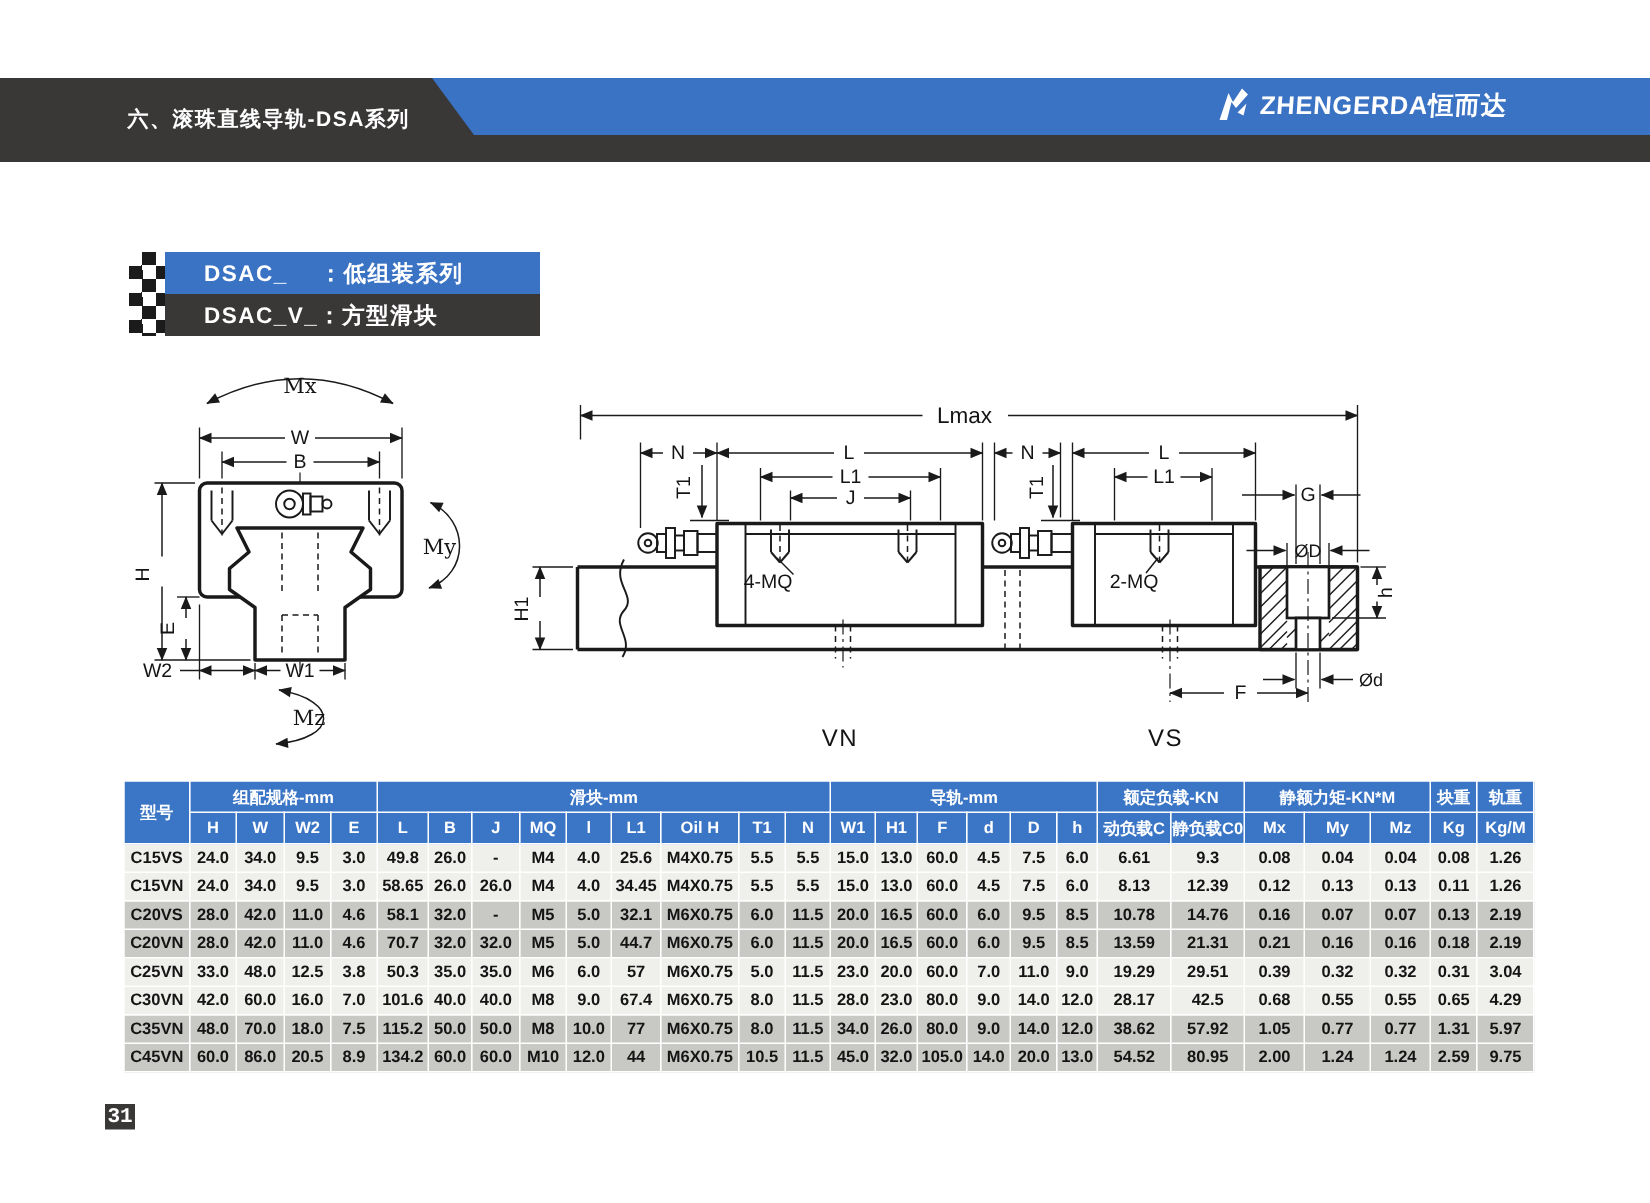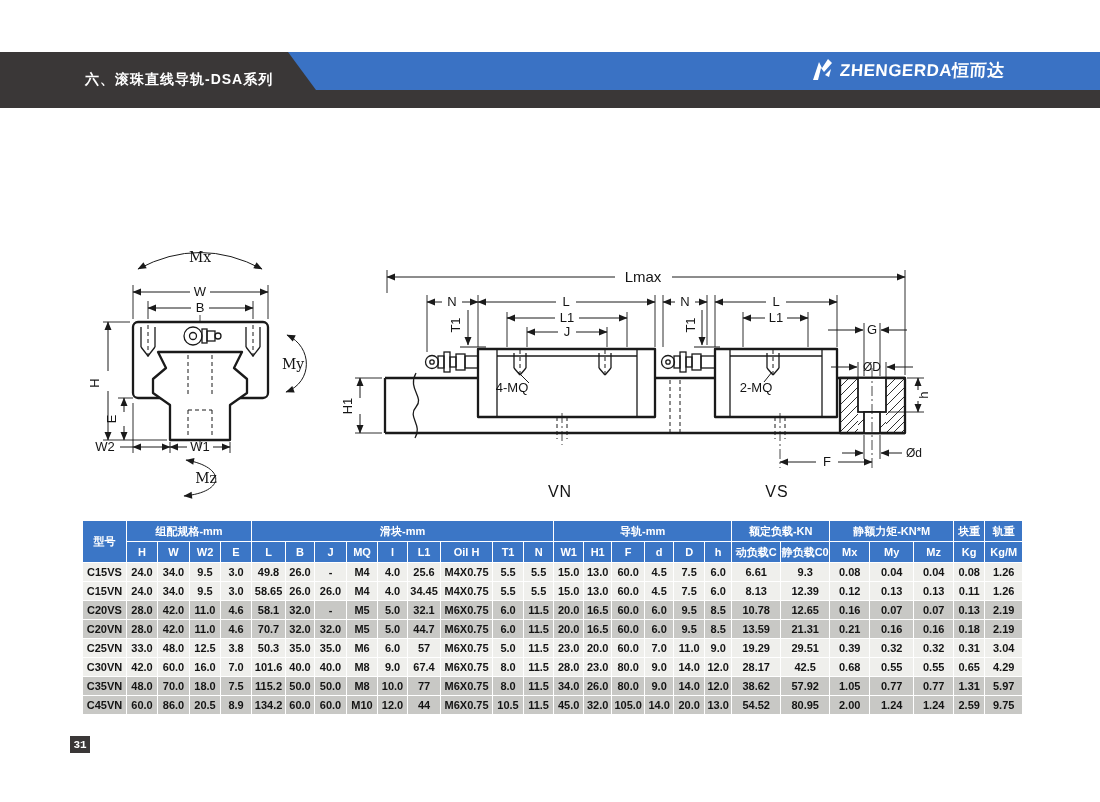--- a/index.html
+++ b/index.html
@@ -40,40 +40,47 @@
   
   .spec{position:absolute;left:82px;top:520px;width:940px;border-collapse:collapse;table-layout:fixed;}
   .spec th{background:#3b76c6;color:#fff;font-size:11px;font-weight:bold;border:1.5px solid #fff;
         padding:0;height:20px;text-align:center;}
   .spec td{font-size:11px;font-weight:600;color:#141414;border:1.5px solid #fff;padding:0;
         height:18px;text-align:center;white-space:nowrap;}
   .spec tr.light td{background:#efefec;}
   .spec tr.shade td{background:#c8c8c5;}
   
   .pagenum{position:absolute;left:70px;top:736px;min-width:20px;height:17px;background:#3a3737;
-        color:#fff;font-size:11px;font-weight:bold;display:flex;align-items:center;justify-content:center;
+        color:#fff;font-size:14px;font-weight:bold;display:flex;align-items:center;justify-content:center;
         font-family:"Liberation Mono","DejaVu Sans Mono",monospace;}
 </style>
 </head>
 <body>
 
 <div id="page">
 
   <div class="banner">
     <div class="banner-blue"></div>
     <div class="banner-title">六、滚珠直线导轨-DSA系列</div>
     <div class="logo">
       <svg width="26" height="26" viewBox="0 0 26 26">
         <path d="M4,23 L10,5 L13,11 L19,2 L23,6 L15,15 L12,11 L9,23 Z" fill="#fff"></path>
         <path d="M16,18 L22,12 L20,20 Z" fill="#fff"></path>
       </svg>
       <span class="logo-text">ZHENGERDA恒而达</span>
     </div>
   </div>
 
+  <div class="dsac">
+    <div class="checker"></div>
+    <div class="dsac-bars">
+      <div class="bar blue">DSAC_　  ：低组装系列</div>
+      <div class="bar dark">DSAC_V_：方型滑块</div>
+    </div>
+  </div>
 
   <svg class="drawing" width="1000" height="285" viewBox="0 0 1000 285">
     <defs>
       <marker id="ar" markerWidth="10" markerHeight="8" refX="8.5" refY="4" orient="auto-start-reverse">
         <path d="M0.5,0.5 L9,4 L0.5,7.5 Z" fill="#1a1a1a"></path>
       </marker>
     </defs>
 
     <g>
       <line class="cl" x1="150" y1="80" x2="150" y2="213"></line>
@@ -477,21 +484,21 @@
           <td>M6X0.75</td>
           <td>6.0</td>
           <td>11.5</td>
           <td>20.0</td>
           <td>16.5</td>
           <td>60.0</td>
           <td>6.0</td>
           <td>9.5</td>
           <td>8.5</td>
           <td>10.78</td>
-          <td>12.65</td>
+          <td>14.76</td>
           <td>0.16</td>
           <td>0.07</td>
           <td>0.07</td>
           <td>0.13</td>
           <td>2.19</td>
         </tr>
         <tr class="shade">
           <td>C20VN</td>
           <td>28.0</td>
           <td>42.0</td>

